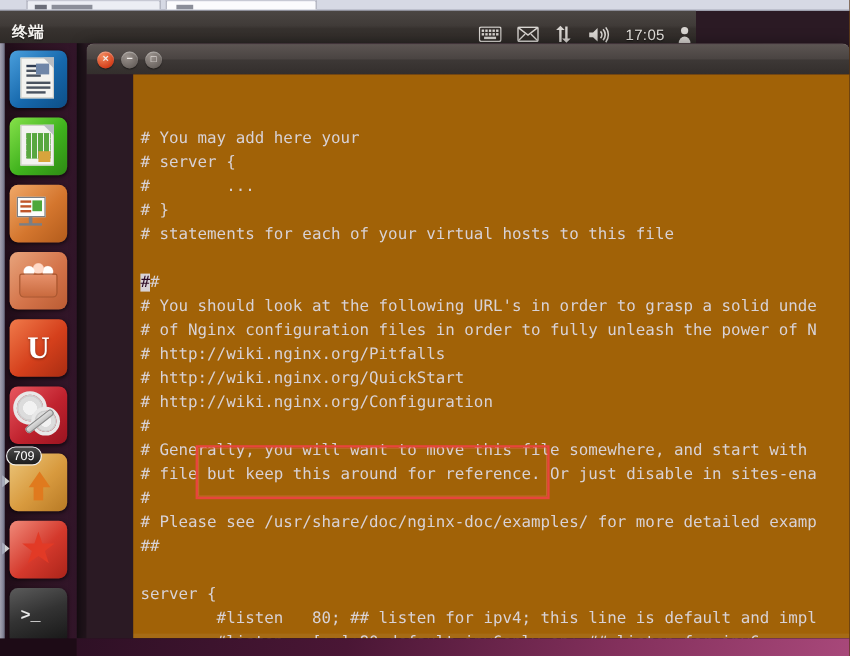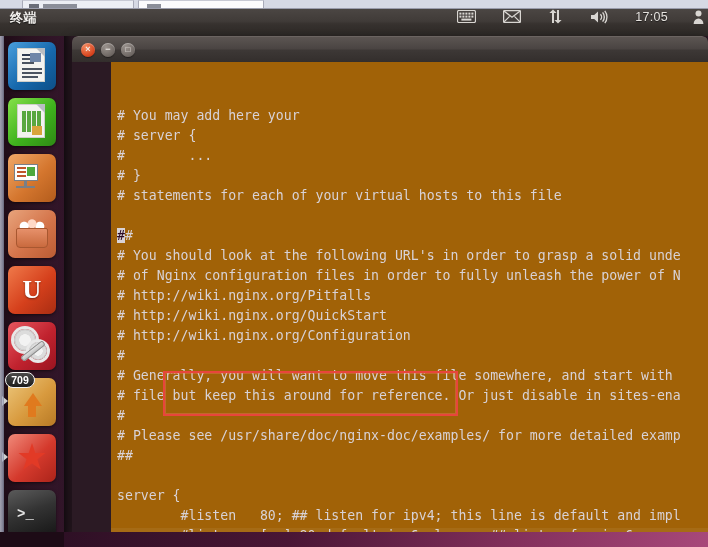--- a/index.html
+++ b/index.html
@@ -25,35 +25,35 @@
     border-top:1px solid #c7c9d4;
   }
   .sliver-tab.t1{ left:22px; width:112px; background:#eceef4;}
   .sliver-tab.t2{ left:138px; width:126px; background:#fbfbfd;}
   .sliver-mark{
     position:absolute; height:4px; background:#6a6d78; top:3px;
   }
 
   
   #top-panel{
-    position:absolute; left:0; top:9px; width:708px; height:27px;
+    position:absolute; left:0; top:9px; width:580px; height:27px;
     background:linear-gradient(to bottom,#4b4643 0%,#403b38 45%,#37322f 55%,#2e2a27 100%);
     color:#e9e6e2;
-    display:flex; align-items:flex-start;
+    display:flex; align-items:flex-end;
   }
   #panel-app-title{
     margin-left:10px;
     font-size:13px;
     font-weight:bold;
     color:#f3f1ee;
     text-shadow:0 1px 1px rgba(0,0,0,.7);
     letter-spacing:.5px;
   }
   #panel-indicators{
-    margin-left:auto; display:flex; align-items:center; gap:27px;
+    margin-left:auto; display:flex; align-items:center; gap:13px;
     padding-right:4px;
     padding-left:20px;
   }
   .ind{ display:flex; align-items:center; justify-content:center; opacity:.92;}
   #panel-clock{
     font-size:12.5px; color:#e6e3df; letter-spacing:.3px;
     text-shadow:0 1px 1px rgba(0,0,0,.6);
   }
 
   
@@ -77,21 +77,21 @@
   }
   .li-inner{
     position:absolute; inset:0; border-radius:7px; overflow:hidden;
   }
   .badge{
     position:absolute; left:-3px; top:-6px;
     min-width:30px; height:16px; padding:0 5px;
     border-radius:9px;
     background:linear-gradient(to bottom,#4a4a4a,#1c1c1c);
     border:1.5px solid #f0f0f0;
-    color:#fff; font-size:10.5px; font-weight:bold;
+    color:#fff; font-size:10.5px; font-weight:normal;
     display:flex; align-items:center; justify-content:center;
     z-index:5;
   }
   .run-arrow{
     position:absolute; left:-6px; top:18px;
     width:0;height:0;
     border-top:5px solid transparent;
     border-bottom:5px solid transparent;
     border-left:6px solid #cfcfcf;
   }

